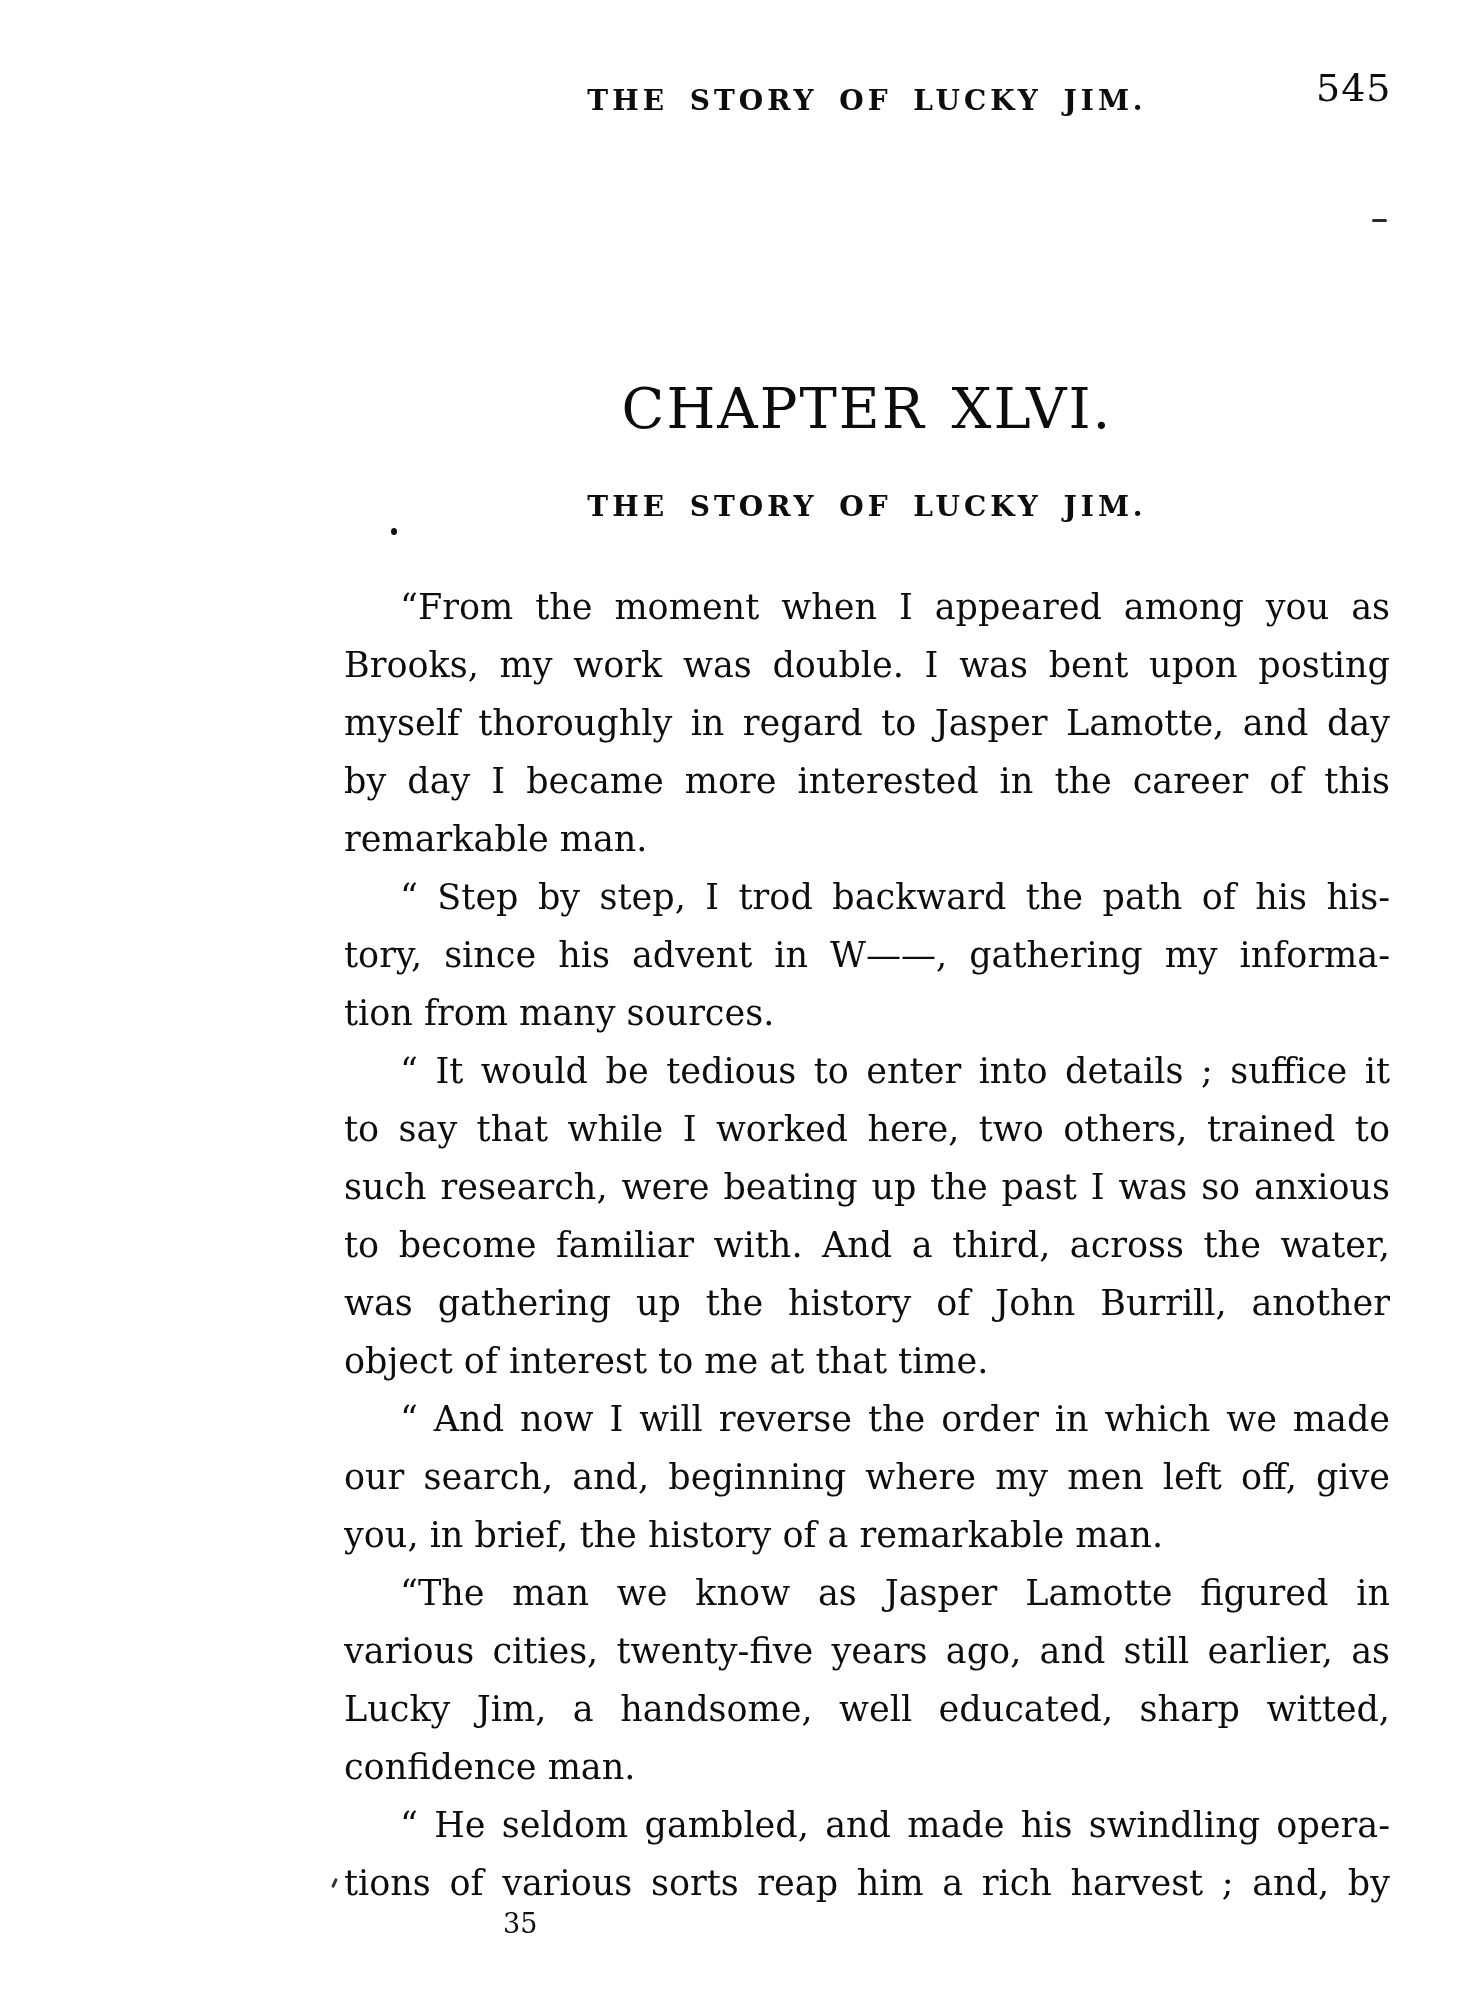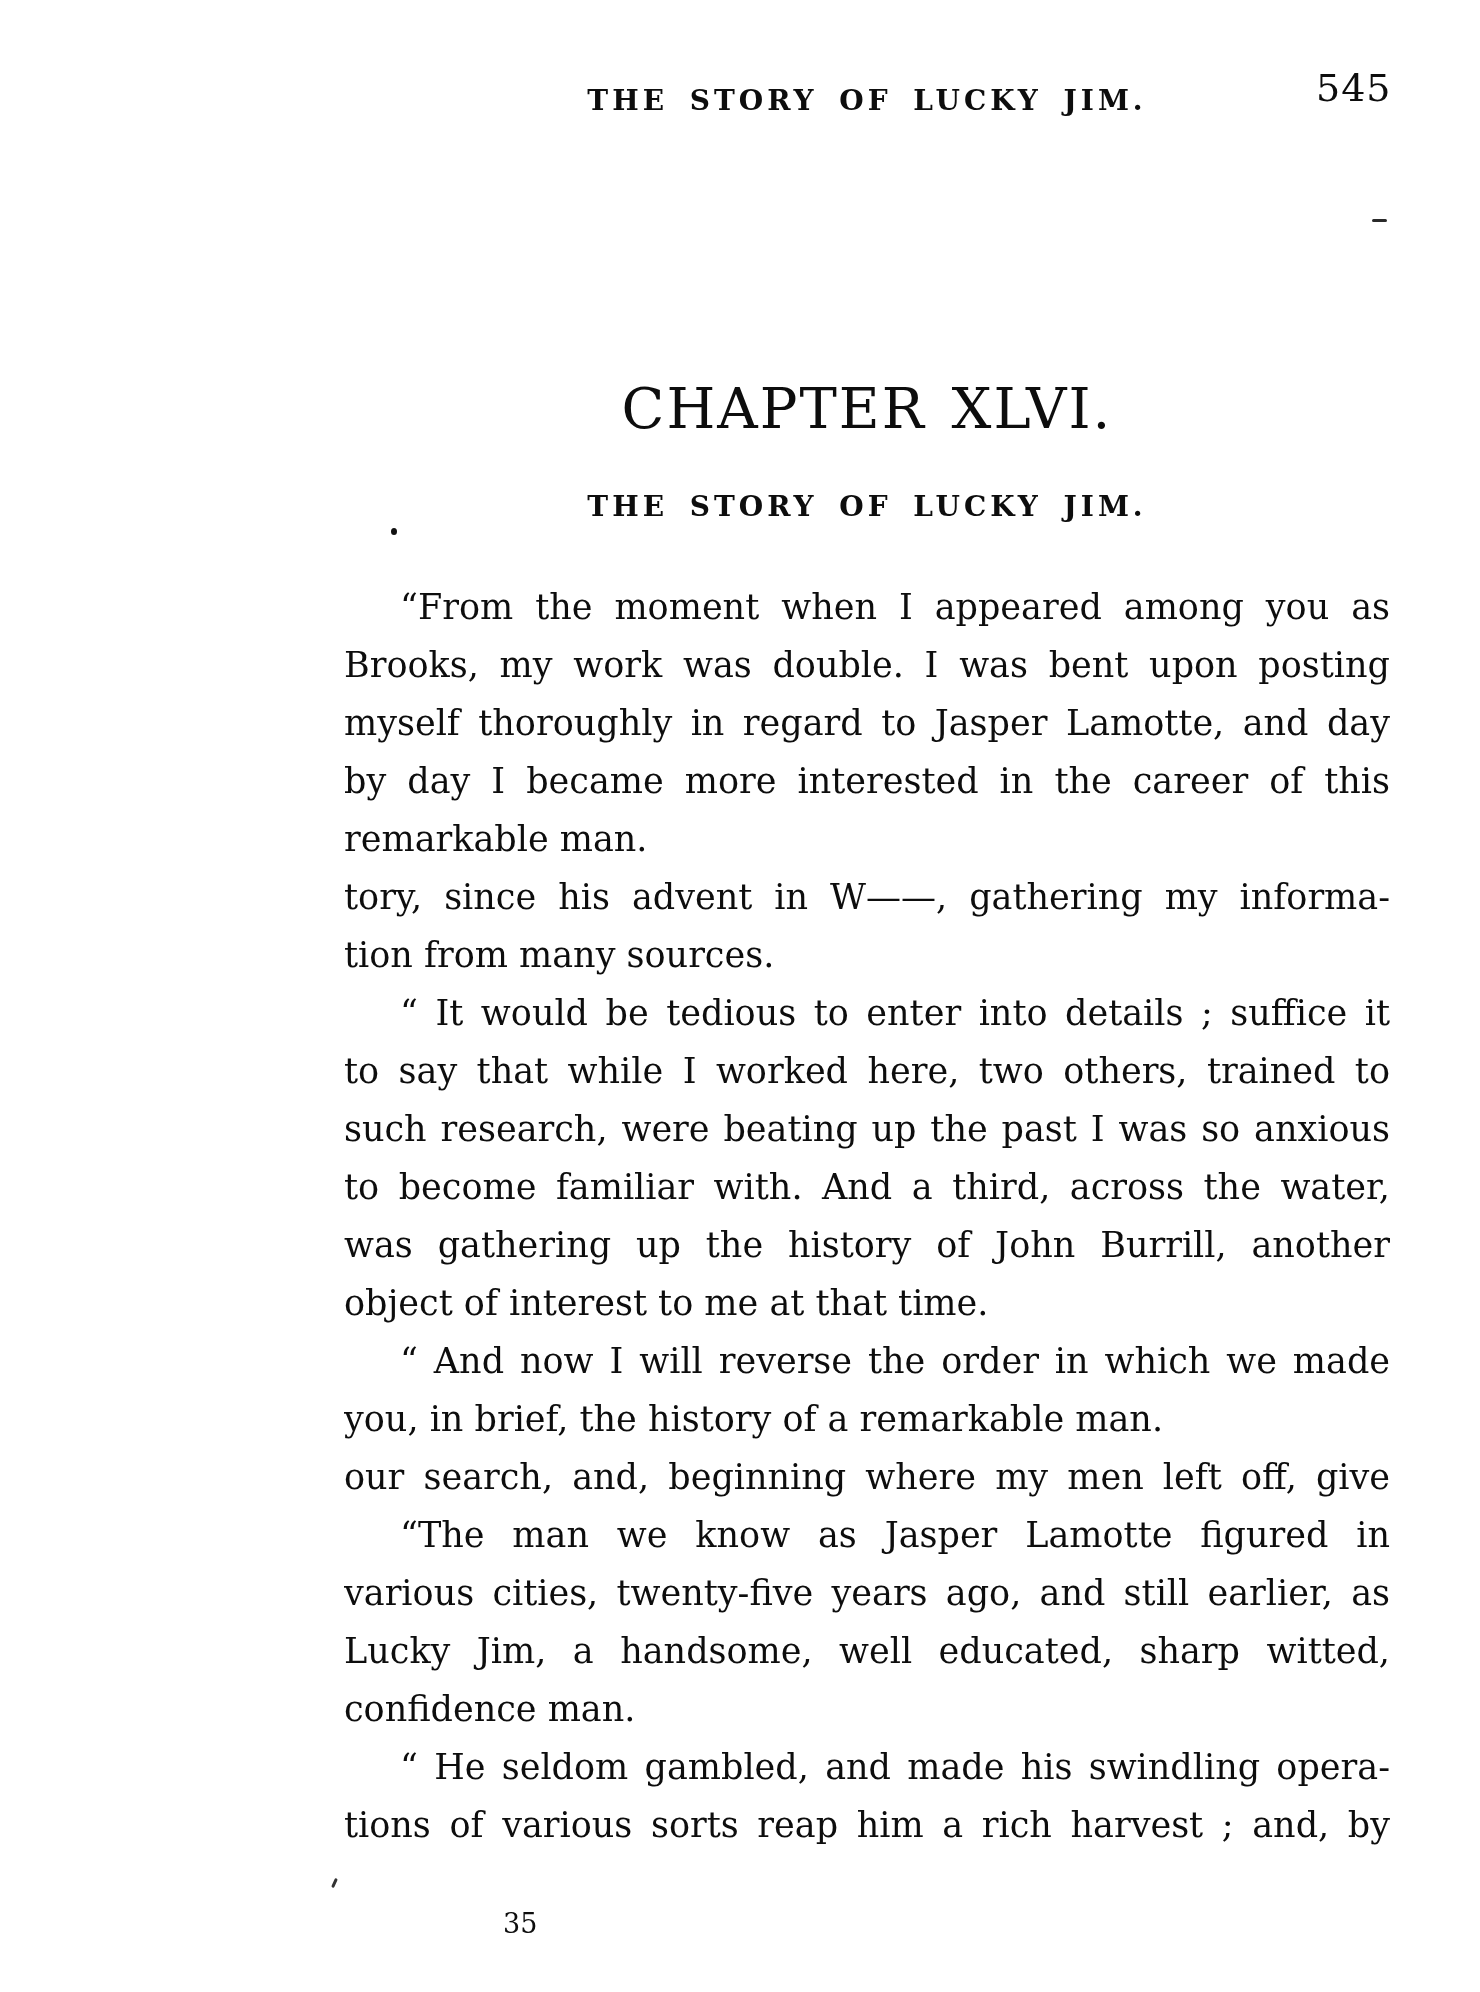--- a/index.html
+++ b/index.html
@@ -87,31 +87,32 @@
 
   <div class="ink-dot"></div>
   <div class="ink-tick"></div>
 
   <div class="body-text">
     <div class="ln j ind">“From the moment when I appeared among you as</div>
     <div class="ln j">Brooks, my work was double.  I was bent upon posting</div>
     <div class="ln j">myself thoroughly in regard to Jasper Lamotte, and day</div>
     <div class="ln j">by day I became more interested in the career of this</div>
     <div class="ln end">remarkable man.</div>
+    <div class="ln j ind">“ Step by step, I trod backward the path of his his-</div>
     <div class="ln j">tory, since his advent in W——, gathering my informa-</div>
     <div class="ln end">tion from many sources.</div>
     <div class="ln j ind">“ It would be tedious to enter into details ; suffice it</div>
     <div class="ln j">to say that while I worked here, two others, trained to</div>
     <div class="ln j">such research, were beating up the past I was so anxious</div>
     <div class="ln j">to become familiar with.  And a third, across the water,</div>
     <div class="ln j">was gathering up the history of John Burrill, another</div>
     <div class="ln end">object of interest to me at that time.</div>
     <div class="ln j ind">“ And now I will reverse the order in which we made</div>
+    <div class="ln j">our search, and, beginning where my men left off, give</div>
     <div class="ln end">you, in brief, the history of a remarkable man.</div>
-    <div class="ln j">our search, and, beginning where my men left off, give</div>
     <div class="ln j ind">“The man we know as Jasper Lamotte figured in</div>
     <div class="ln j">various cities, twenty-five years ago, and still earlier, as</div>
     <div class="ln j">
       <span class="it">Lucky Jim</span><span>, a handsome, well educated, sharp witted,</span>
     </div>
     <div class="ln end">confidence man.</div>
     <div class="ln j ind">“ He seldom gambled, and made his swindling opera-</div>
     <div class="ln j">tions of various sorts reap him a rich harvest ; and, by</div>
   </div>
 

